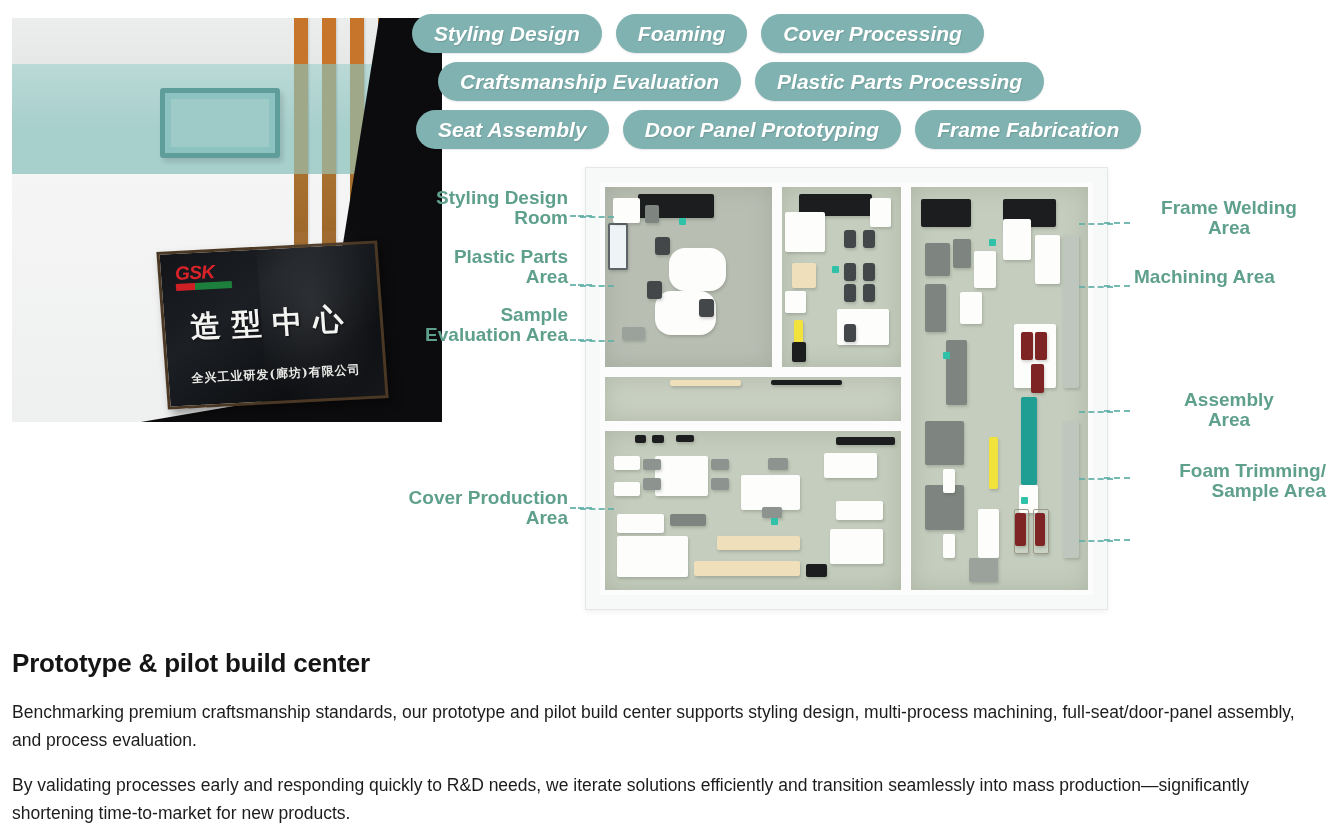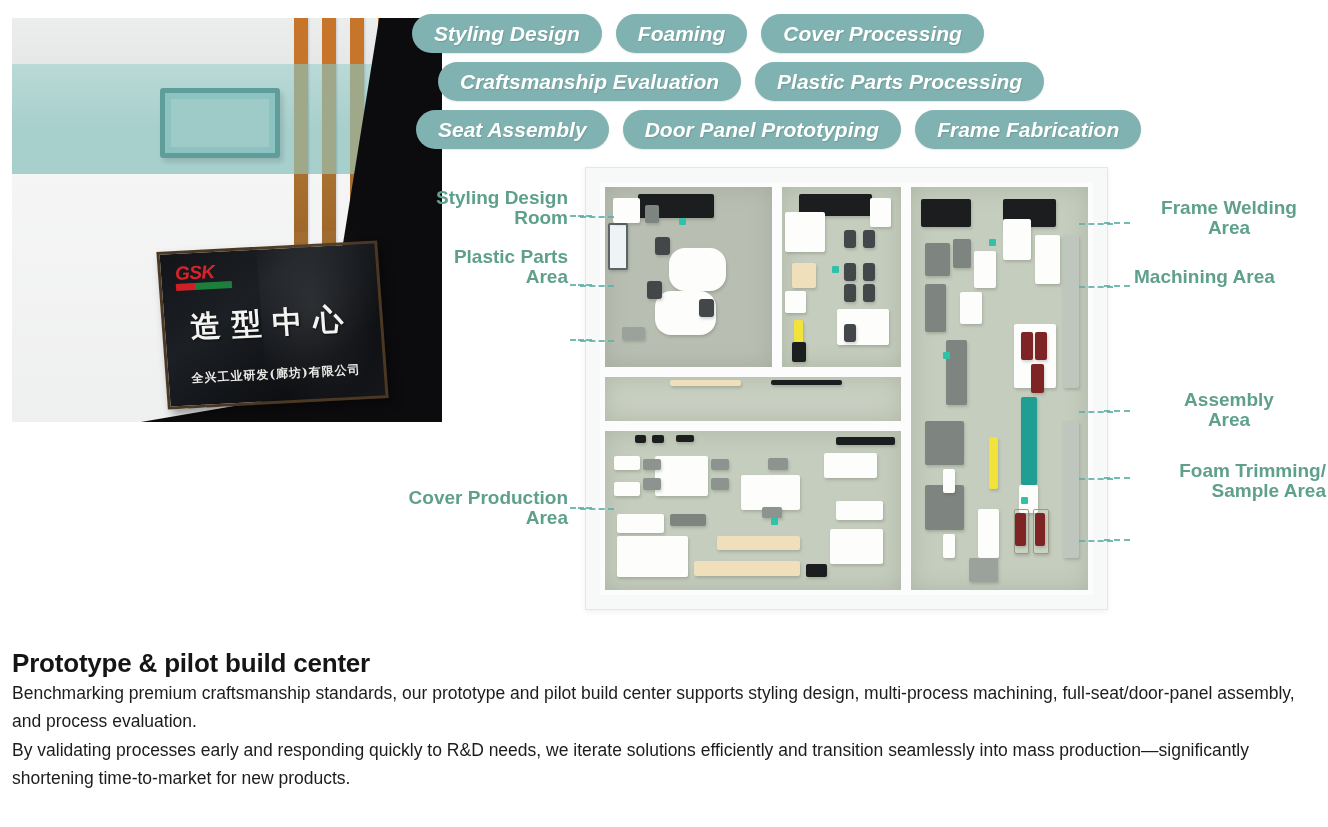--- a/index.html
+++ b/index.html
@@ -126,22 +126,22 @@
 
   
   .plabel { position:absolute; color:#5fa08d; font-weight:bold; font-size:19px;
             line-height:1.05; }
   .plabel.left  { text-align:right; }
   .plabel.right { text-align:left; }
 
   
   .copy { position:absolute; left:12px; top:648px; width:1300px; }
   .copy h1 { font-size:26px; font-weight:bold; color:#151515; letter-spacing:-.2px; }
-  .copy p  { font-size:17.5px; color:#1c1c1c; line-height:1.62; }
-  .copy p.p2 { margin-top:0; }
+  .copy p  { font-size:17.5px; color:#1c1c1c; line-height:1.62; margin-top:19px; }
+  .copy p.p2 { margin-top:16px; }
 </style>
 </head>
 <body>
 
 <div id="page">
 
   <div class="photo">
     <div class="ph-wallTop"></div>
     <div class="ph-band"></div>
     <div class="ph-bandShine"></div>
@@ -319,20 +319,24 @@
   <div class="dash" style="left:1104px; top:539px; width:26px;"></div>
 
   <div class="plabel left" style="left:380px; top:188px; width:188px;">
     <div>Styling Design</div>
     <div>Room</div>
   </div>
   <div class="plabel left" style="left:380px; top:247px; width:188px;">
     <div>Plastic Parts</div>
     <div>Area</div>
   </div>
+  <div class="plabel left" style="left:370px; top:305px; width:198px;">
+    <div>Sample</div>
+    <div>Evaluation Area</div>
+  </div>
   <div class="plabel left" style="left:370px; top:488px; width:198px;">
     <div>Cover Production</div>
     <div>Area</div>
   </div>
 
   <div class="plabel right" style="left:1134px; top:198px; width:190px; text-align:center;">
     <div>Frame Welding</div>
     <div>Area</div>
   </div>
   <div class="plabel right" style="left:1134px; top:267px; width:190px;">

